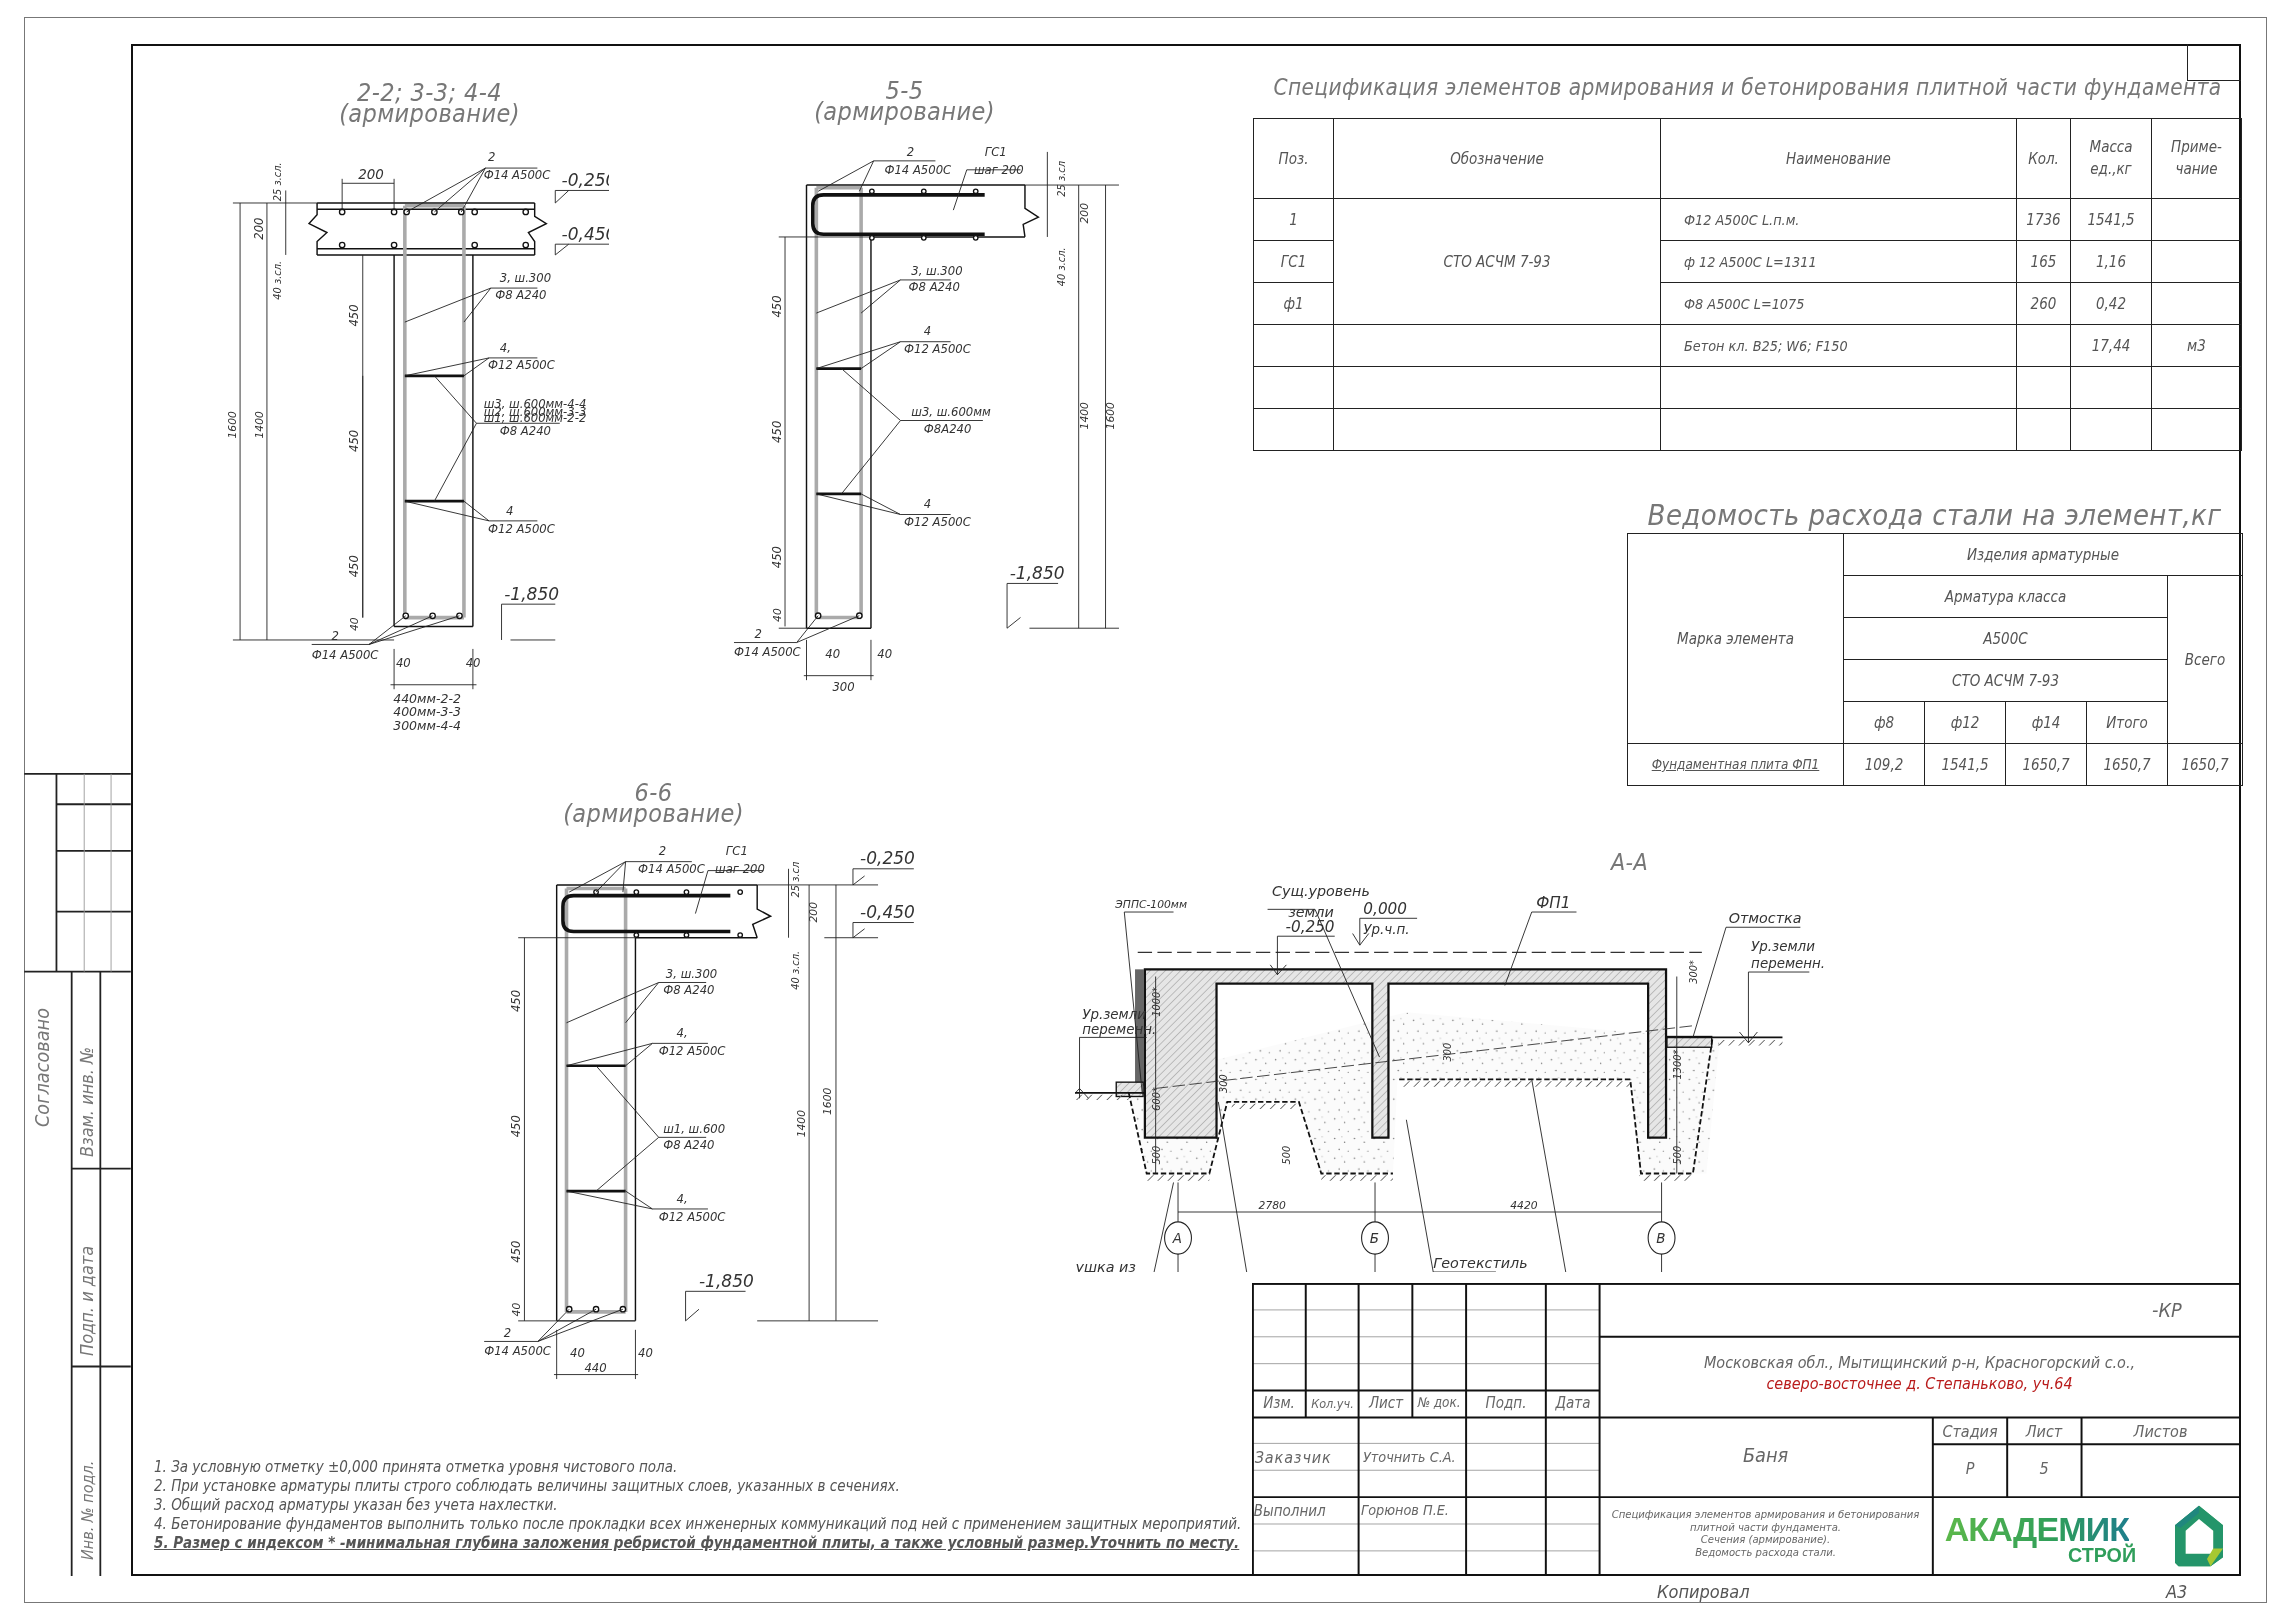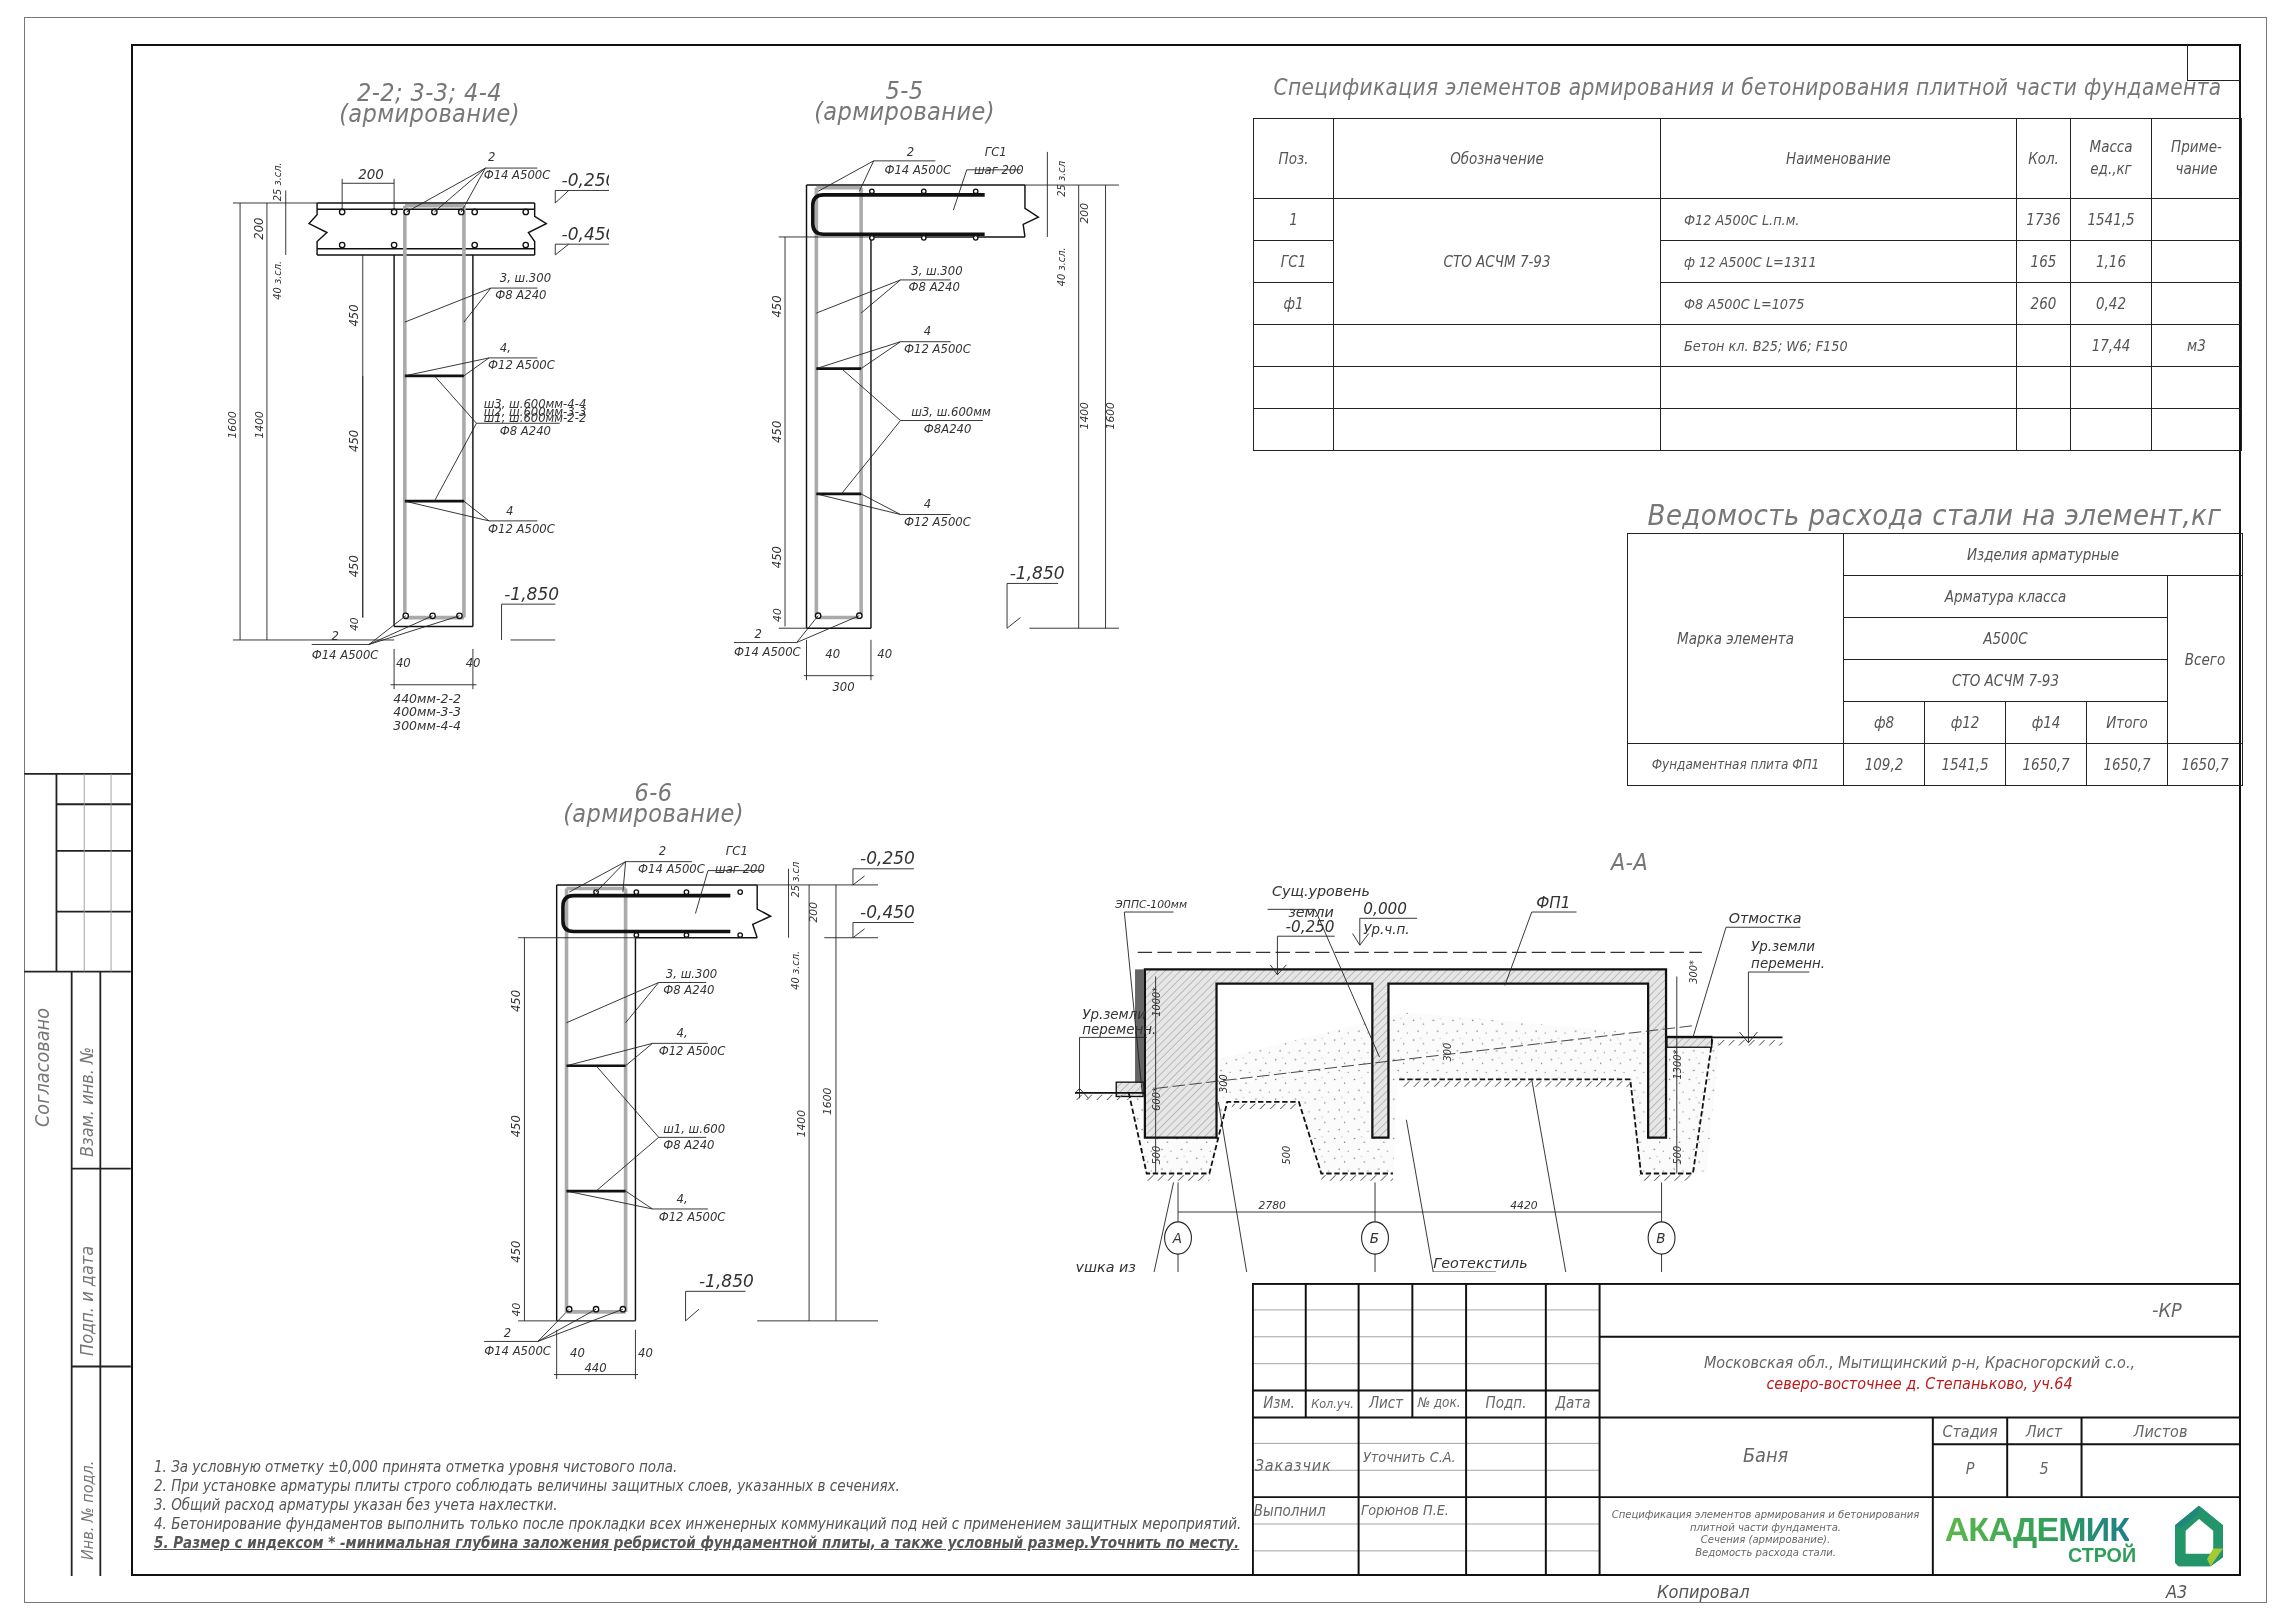--- a/index.html
+++ b/index.html
@@ -484,21 +484,21 @@
   <tr style="height:42px;">
     <td colspan="4">СТО АСЧМ 7-93</td>
   </tr>
   <tr style="height:42px;">
     <td>ф8</td>
     <td>ф12</td>
     <td>ф14</td>
     <td>Итого</td>
   </tr>
   <tr style="height:42px;">
-    <td style="font-size:13.4px;">Фундаментная плита ФП1</td>
+    <td style="font-size:13.4px;text-decoration:underline;">Фундаментная плита ФП1</td>
     <td>109,2</td>
     <td>1541,5</td>
     <td>1650,7</td>
     <td>1650,7</td>
     <td>1650,7</td>
   </tr>
 </tbody>
   </table>
 
 <div class="abs ttl" style="left:1540px;top:849px;width:179px;font-size:23px;">А-А</div>
@@ -667,21 +667,21 @@
   </svg>
   <div class="abs" style="left:900px;top:16px;font-style:italic;font-size:19.7px;color:#666;">-КР</div>
   <div class="abs" style="left:347px;top:70px;width:641px;text-align:center;font-style:italic;font-size:16px;color:#666;">Московская обл., Мытищинский р-н, Красногорский с.о.,</div>
   <div class="abs" style="left:347px;top:91px;width:641px;text-align:center;font-style:italic;font-size:16px;color:#b91c1c;">северо-восточнее д. Степаньково, уч.64</div>
   <div class="abs" style="left:0;top:111px;width:54px;text-align:center;font-style:italic;font-size:15px;color:#666;">Изм.</div>
   <div class="abs" style="left:54px;top:113px;width:53px;text-align:center;font-style:italic;font-size:12.5px;color:#666;">Кол.уч.</div>
   <div class="abs" style="left:107px;top:111px;width:54px;text-align:center;font-style:italic;font-size:15px;color:#666;">Лист</div>
   <div class="abs" style="left:160px;top:112px;width:54px;text-align:center;font-style:italic;font-size:13.4px;color:#666;">№ док.</div>
   <div class="abs" style="left:214px;top:111px;width:80px;text-align:center;font-style:italic;font-size:15px;color:#666;">Подп.</div>
   <div class="abs" style="left:294px;top:111px;width:54px;text-align:center;font-style:italic;font-size:15px;color:#666;">Дата</div>
-  <div class="abs" style="left:2.7px;top:173px;font-style:italic;font-size:16px;color:#666;letter-spacing:0.9px;">Заказчик</div>
+  <div class="abs" style="left:2.7px;top:165px;font-style:italic;font-size:16px;color:#666;letter-spacing:0.9px;">Заказчик</div>
   <div class="abs" style="left:111px;top:166px;font-style:italic;font-size:14.3px;color:#666;">Уточнить С.А.</div>
   <div class="abs" style="left:1.8px;top:219px;font-style:italic;font-size:15px;color:#666;">Выполнил</div>
   <div class="abs" style="left:109px;top:219px;font-style:italic;font-size:14.3px;color:#666;">Горюнов П.Е.</div>
   <div class="abs" style="left:347px;top:161px;width:333px;text-align:center;font-style:italic;font-size:19.7px;color:#666;">Баня</div>
   <div class="abs" style="left:681px;top:139px;width:74px;text-align:center;font-style:italic;font-size:16px;color:#666;">Стадия</div>
   <div class="abs" style="left:755px;top:139px;width:74px;text-align:center;font-style:italic;font-size:16px;color:#666;">Лист</div>
   <div class="abs" style="left:829px;top:139px;width:159px;text-align:center;font-style:italic;font-size:16px;color:#666;">Листов</div>
   <div class="abs" style="left:681px;top:176px;width:74px;text-align:center;font-style:italic;font-size:16px;color:#666;">Р</div>
   <div class="abs" style="left:755px;top:176px;width:74px;text-align:center;font-style:italic;font-size:16px;color:#666;">5</div>
   <div class="abs" style="left:829px;top:176px;width:159px;text-align:center;font-style:italic;font-size:16px;color:#666;"></div>

